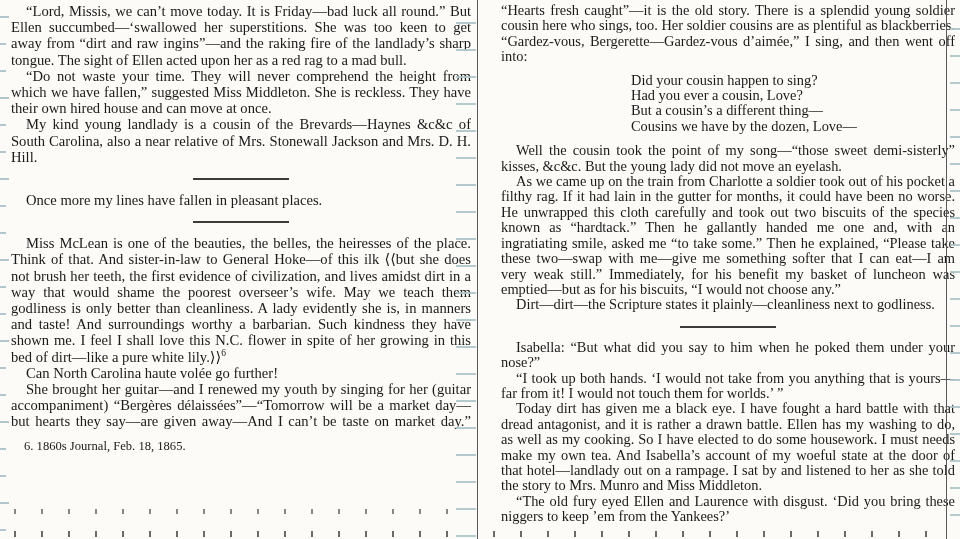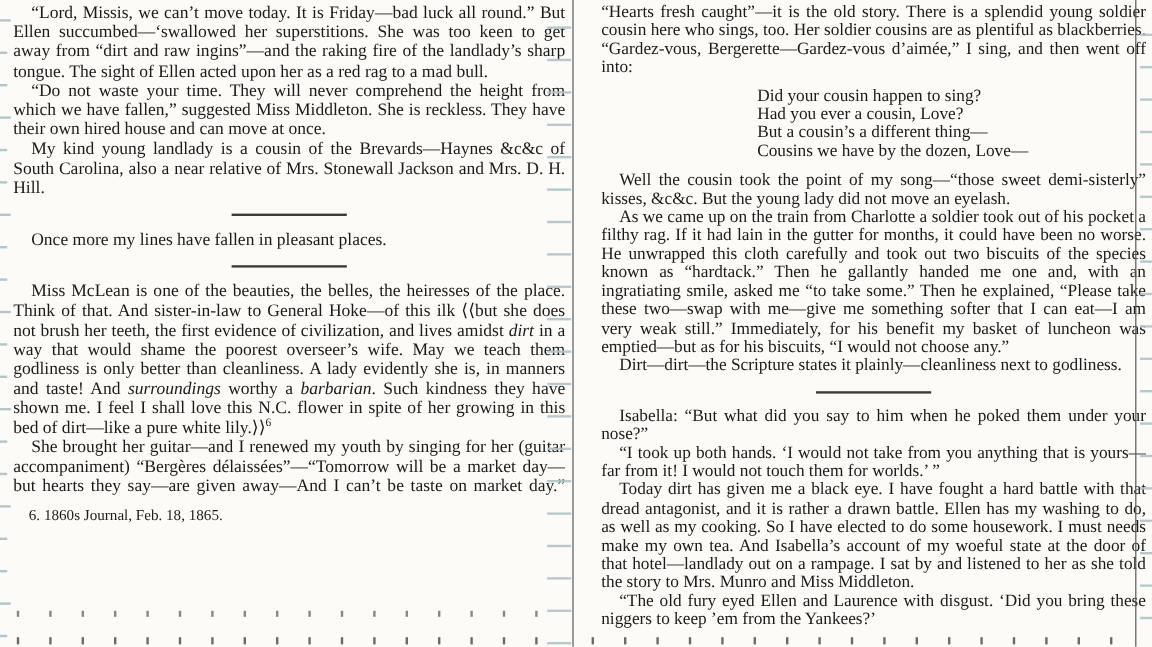--- a/index.html
+++ b/index.html
@@ -24,21 +24,21 @@
   .col-right { left: 489px; width: 454px; margin-left: 12px; }
   .col-left  { font-size: 14.6px; line-height: 16.2px; }
   .col-right { font-size: 14.4px; line-height: 15.4px; }
   p.para {
     margin: 0;
     text-align: justify;
   }
   p.para.indent { text-indent: 15px; }
   p.para.justify-last { text-align-last: justify; }
   .b { font-weight: bold; }
-  .i { font-style: italic; }
+  .i { }
   sup { font-size: 0.65em; line-height: 0; }
   .rule-wrap {
     display: flex;
     justify-content: center;
     margin: 13px 0 12px 0;
   }
   .rule {
     width: 96px; height: 2px;
     background: #3c3c3c;
   }
@@ -72,20 +72,21 @@
       <p class="para indent"><span>“Do not waste your time. They will never comprehend the height from which we have fallen,” suggested Miss Middleton. She is reckless. They have their own hired house and can move at once.</span></p>
       <p class="para indent"><span>My kind young landlady is a cousin of the Brevards—Haynes &amp;c&amp;c of South Carolina, also a near relative of Mrs. Stonewall Jackson and Mrs. D. H. Hill.</span></p>
       <div class="rule-wrap">
         <div class="rule" style="background: rgb(60, 60, 60);"></div>
       </div>
       <p class="para indent"><span>Once more my lines have fallen in pleasant places.</span></p>
       <div class="rule-wrap">
         <div class="rule" style="background: rgb(60, 60, 60);"></div>
       </div>
       <p class="para indent"><span>Miss McLean is one of the beauties, the belles, the heiresses of the place. Think of that. And sister-in-law to General Hoke—of this ilk ⟨⟨but she does not brush her teeth, the first evidence of civilization, and lives amidst </span><span class="i">dirt</span><span> in a way that would shame the poorest overseer’s wife. May we teach them godliness is only better than cleanliness. A lady evidently she is, in manners and taste! And </span><span class="i">surroundings</span><span> worthy a </span><span class="i">barbarian</span><span>. Such kindness they have shown me. I feel I shall love this N.C. flower in spite of her growing in this bed of dirt—like a pure white lily.⟩⟩</span><sup>6</sup></p>
+      <p class="para indent"><span>Can North Carolina haute volée go further!</span></p>
       <p class="para indent justify-last"><span>She brought her guitar—and I renewed my youth by singing for her (guitar accompaniment) “Bergères délaissées”—“Tomorrow will be a market day—but hearts they say—are given away—And I can’t be taste on market day.”</span></p>
       <p class="footnote"><span>6. 1860s Journal, Feb. 18, 1865.</span></p>
     </div>
   <div class="vline divider"></div>
   <div class="col col-right">
       <p class="para"><span>“Hearts fresh caught”—it is the old story. There is a splendid young soldier cousin here who sings, too. Her soldier cousins are as plentiful as blackberries. “Gardez-vous, Bergerette—Gardez-vous d’aimée,” I sing, and then went off into:</span></p>
       <div class="verse">
         <div class="verse-line">Did your cousin happen to sing?</div>
         <div class="verse-line">Had you ever a cousin, Love?</div>
         <div class="verse-line">But a cousin’s a different thing—</div>

